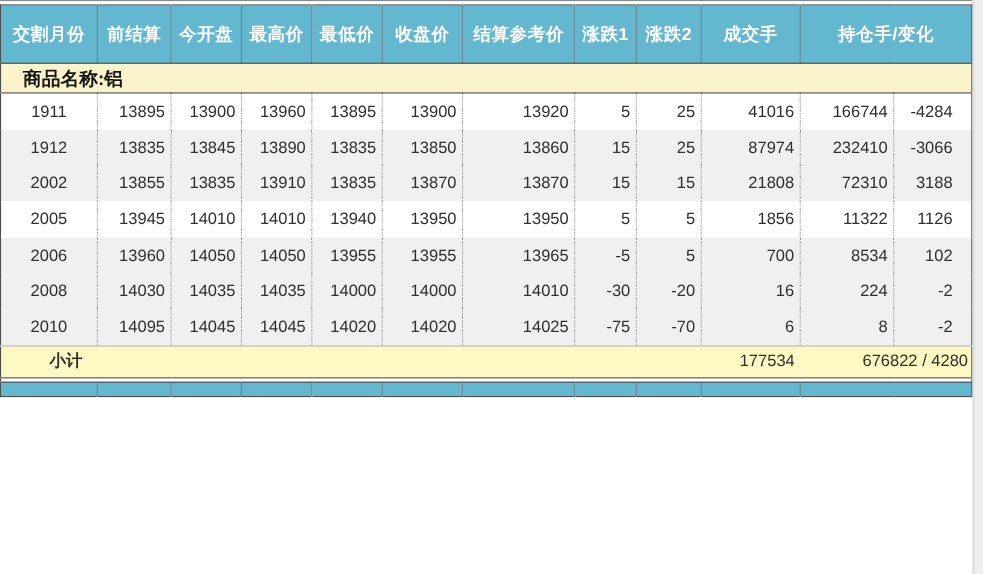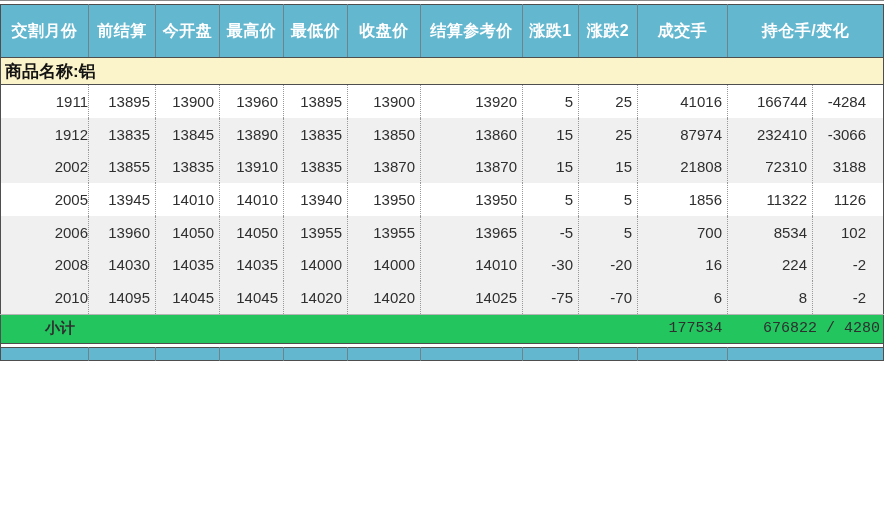--- a/index.html
+++ b/index.html
@@ -1,34 +1,34 @@
 <!DOCTYPE html>
 <html><head>
 <meta charset="utf-8">
 <style>
   html,body{margin:0;padding:0;}
   body{font-family:"Liberation Sans","DejaVu Sans",sans-serif;background:#fff;}
-  .screen{width:894px;height:522px;overflow:hidden;display:flex;background:#fff;flex-direction:column;}
+  .screen{width:894px;height:522px;overflow:hidden;display:flex;background:#fff;}
   .table-area{width:884px;flex:0 0 884px;}
   .right-gutter{width:10px;flex:0 0 10px;background:linear-gradient(to right,#d7d7d7 0,#efefef 35%,#efefef 100%);}
   .top-strip{height:3px;background:#fff;border-top:1px solid #8a8a8a;}
   table{border-collapse:collapse;table-layout:fixed;width:884px;border:1px solid #4e4e4e;}
   th{background:#63b7cf;color:#fff;font-weight:bold;font-size:16px;height:52px;
      text-align:center;border-right:1px solid #6d848d;border-bottom:1px solid #4e4e4e;
      padding:0;letter-spacing:0.5px;}
   th:last-child{border-right:none;}
   td{padding:0;font-size:15px;color:#2f2f2f;}
   .commodity-row td{background:#fbf3c9;font-weight:bold;font-size:17px;color:#141414;
-     height:26px;text-align:left;padding-left:4px;border-bottom:1px solid #4e4e4e;}
+     height:26px;text-align:left;padding-left:20px;border-bottom:1px solid #4e4e4e;}
   .data-row td{height:32.7px;text-align:right;padding-right:5px;border-right:1px dotted #999;background:#fff;}
-  .data-row td:first-child{padding-right:0;}
+  .data-row td:first-child{text-align:center;padding-right:0;}
   .data-row td:last-child{border-right:none;padding-right:17px;}
   .data-row.alt td{background:#f0f0f0;}
-  .subtotal-row td{background:#22c55e;height:28px;border-top:1px solid #b5b5b5;
-     border-bottom:1px solid #4e4e4e;text-align:right;padding-right:5px;font-family:Liberation Mono, monospace;}
+  .subtotal-row td{background:#fef9c3;height:28px;border-top:1px solid #b5b5b5;
+     border-bottom:1px solid #4e4e4e;text-align:right;padding-right:5px;}
   .subtotal-row td.subtotal-label{text-align:left;padding-left:44px;font-weight:bold;font-size:15px;}
   .subtotal-row td:last-child{padding-right:3px;}
   .spacer-row td{height:3px;background:#fff;}
   .strip-row td{height:12px;background:#63b7cf;border-right:1px solid #6d848d;border-top:1px solid #4e4e4e;}
   .strip-row td:last-child{border-right:none;}
 </style>
 </head>
 <body>
 
 <div class="screen">

